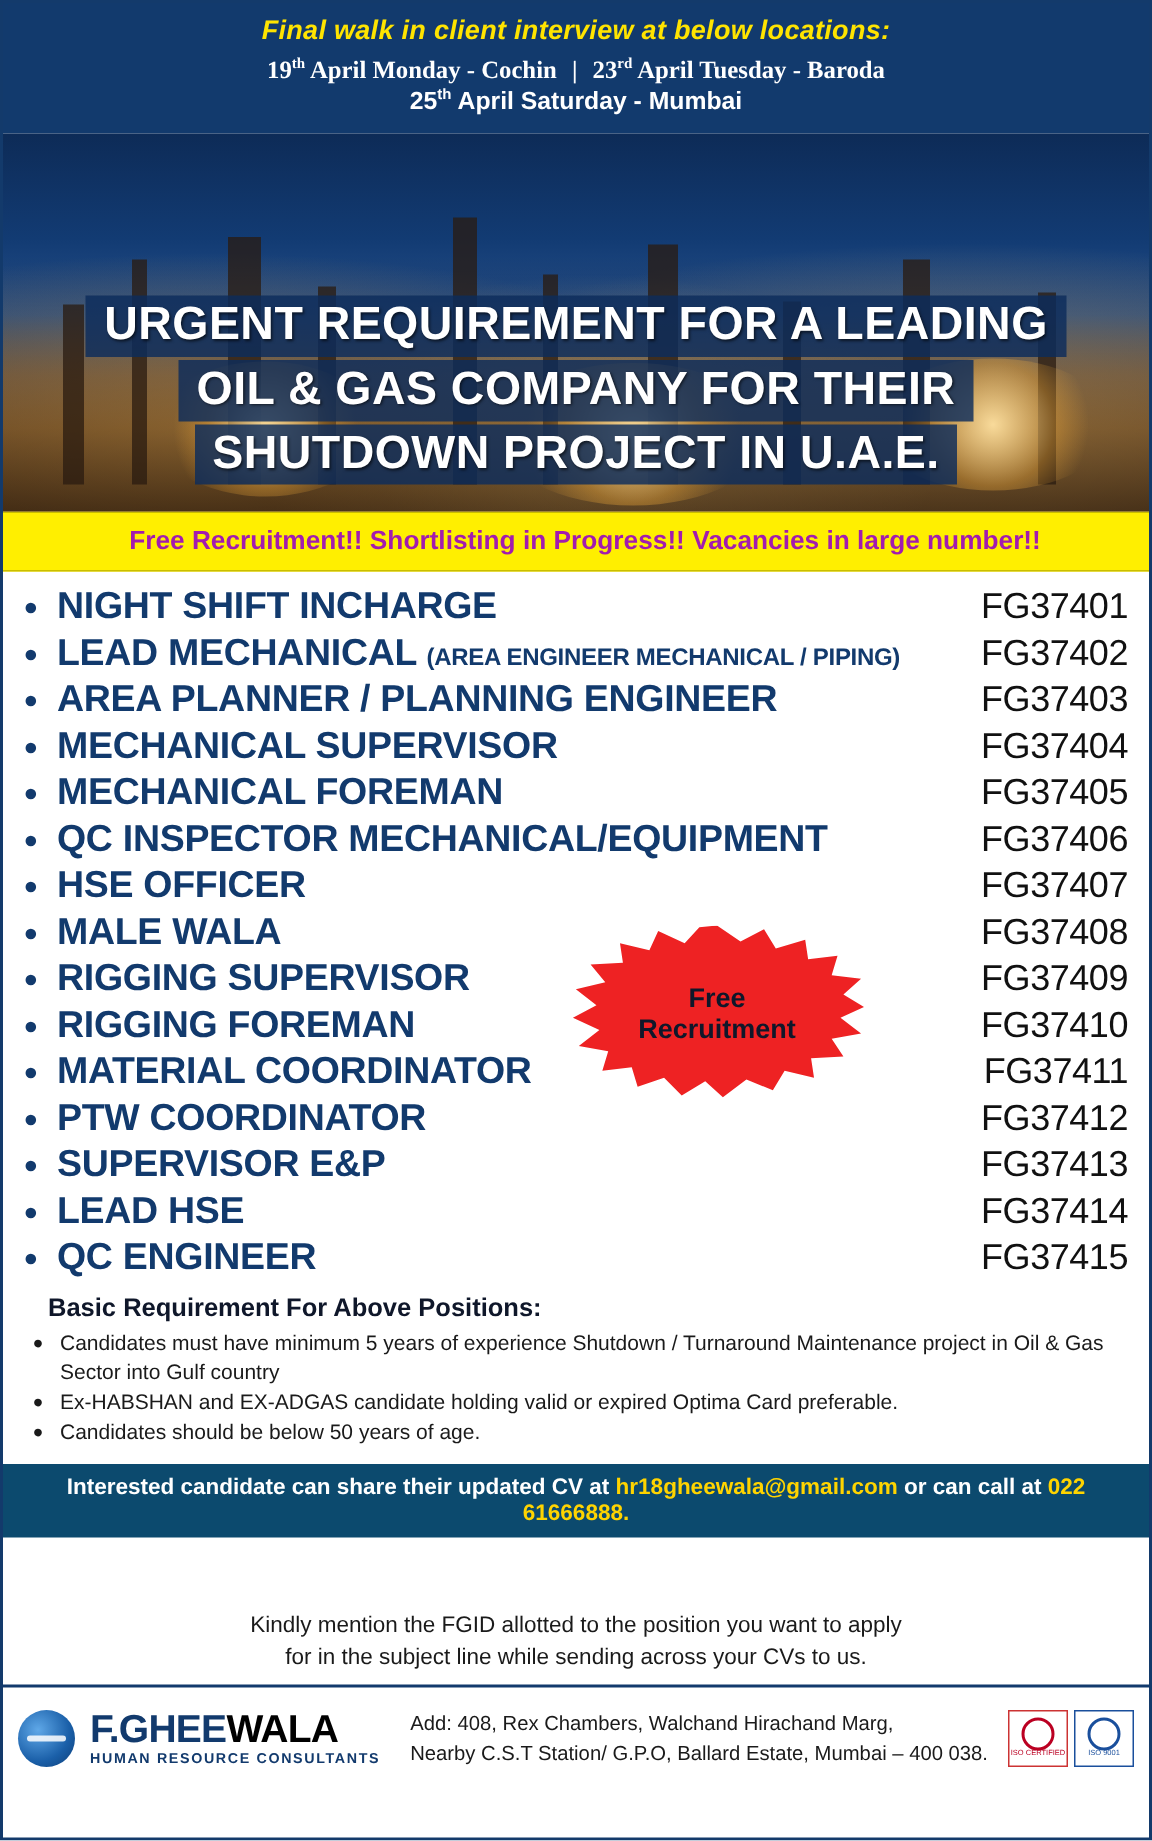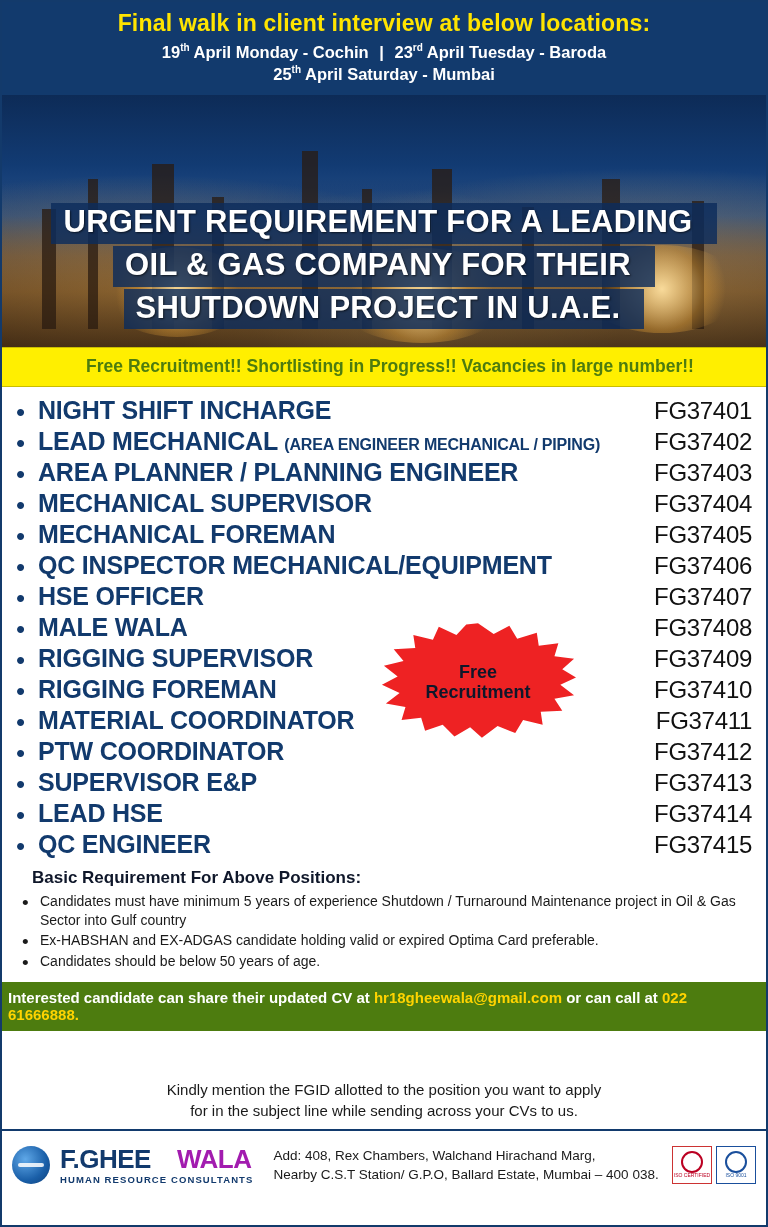--- a/index.html
+++ b/index.html
@@ -20,30 +20,32 @@
 
   
   .topbar {
     background: #123a6d;
     color: #ffffff;
     text-align: center;
     padding: 8px 10px 10px 10px;
   }
   .topbar .line1 {
     color: #ffe400;
-    font-size: 23px;
+    font-size: 18px;
     font-weight: bold;
     letter-spacing: .2px;
     line-height: 1.15;
+    font-style: italic;
   }
   .topbar .line2 {
     font-size: 16.5px;
     font-weight: bold;
     margin-top: 5px;
     line-height: 1.3;
+    font-family: Liberation Serif, serif;
   }
   .topbar .line3 {
     font-size: 16.5px;
     font-weight: bold;
     line-height: 1.3;
   }
   .topbar sup { font-size: 10px; vertical-align: super; }
   .sep { display: inline-block; padding: 0 6px; }
 
   
@@ -82,30 +84,30 @@
     text-align: center;
     z-index: 5;
   }
   .hero-title div {
     display: inline-block;
     background: rgba(12,44,92,.82);
     color: #ffffff;
     font-size: 31px;
     font-weight: bold;
     letter-spacing: .3px;
-    padding: 2px 24px 4px 12px;
+    padding: 2px 12px 4px 12px;
     margin-bottom: 2px;
     text-shadow: 1px 1px 2px rgba(0,0,0,.6);
     line-height: 1.12;
   }
 
   
   .yellow-strip {
     background: #ffef00;
-    color: #4d7c0f;
+    color: #a21caf;
     text-align: center;
     font-size: 17.5px;
     font-weight: bold;
     padding: 8px 6px 9px 18px;
     border-top: 1px solid #c9bd00;
     border-bottom: 1px solid #c9bd00;
   }
 
   
   .jobs {
@@ -197,22 +199,23 @@
     content: "\2022";
     position: absolute;
     left: 2px;
     top: -2px;
     font-size: 19px;
     color: #1a1a1a;
   }
 
   
   .contactbar {
-    background: #4d7c0f;
+    background: #0c4a6e;
     color: #ffffff;
+    text-align: center;
     font-size: 15px;
     font-weight: bold;
     padding: 7px 6px 8px 6px;
   }
   .contactbar .mail { color: #ffd400; }
   .contactbar .phone { color: #ffd400; }
 
   .note {
     text-align: center;
     font-size: 15px;
@@ -248,21 +251,21 @@
   }
   .brand { flex: 0 0 auto; }
   .brand .name {
     font-size: 26px;
     font-weight: bold;
     color: #123a6d;
     letter-spacing: -.5px;
     line-height: 1;
   }
   .brand .name .f { color: #123a6d; }
-  .brand .name .wala { color: #a21caf; margin-left: 26px; }
+  .brand .name .wala { color: #000000; }
   .brand .tag {
     font-size: 9.5px;
     font-weight: bold;
     color: #123a6d;
     letter-spacing: 1.1px;
     margin-top: 2px;
   }
   .addr {
     flex: 1 1 auto;
     font-size: 13.5px;

